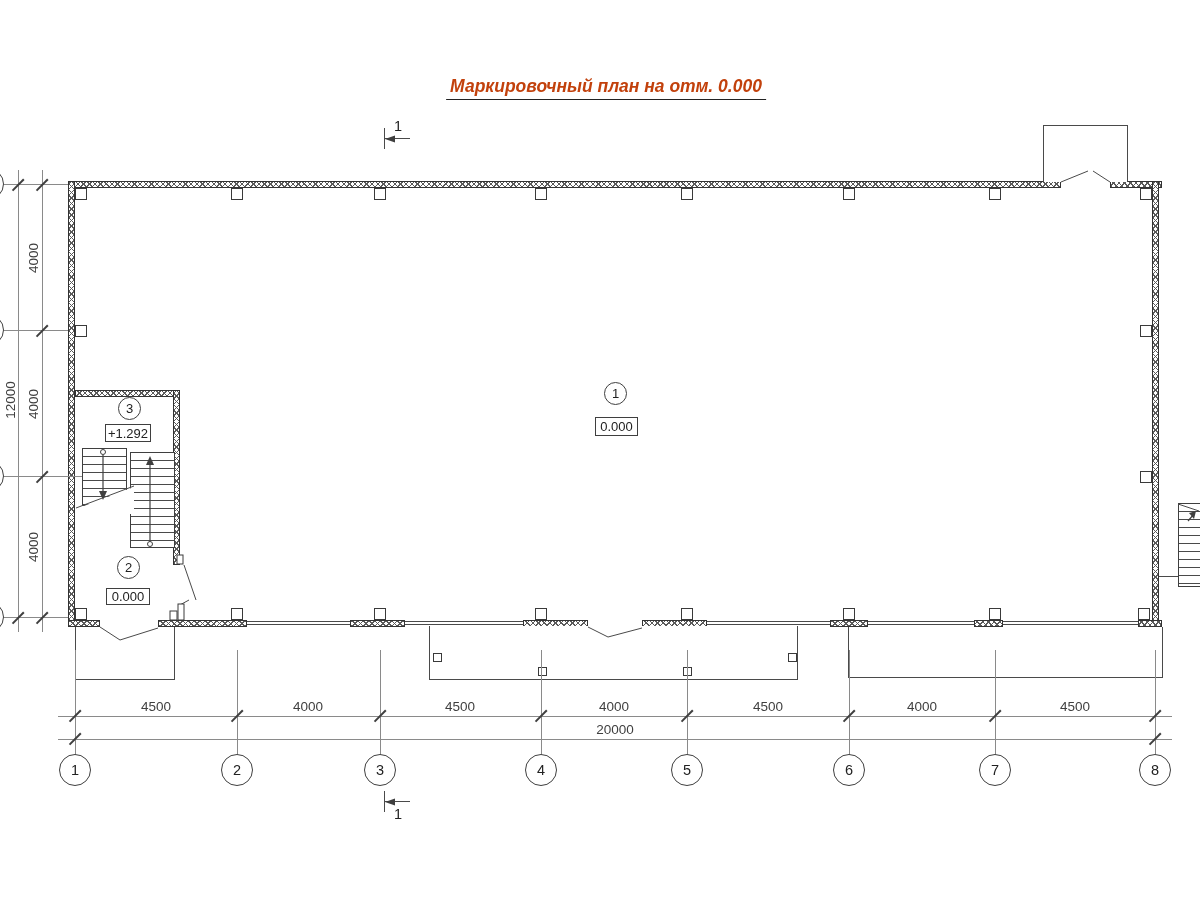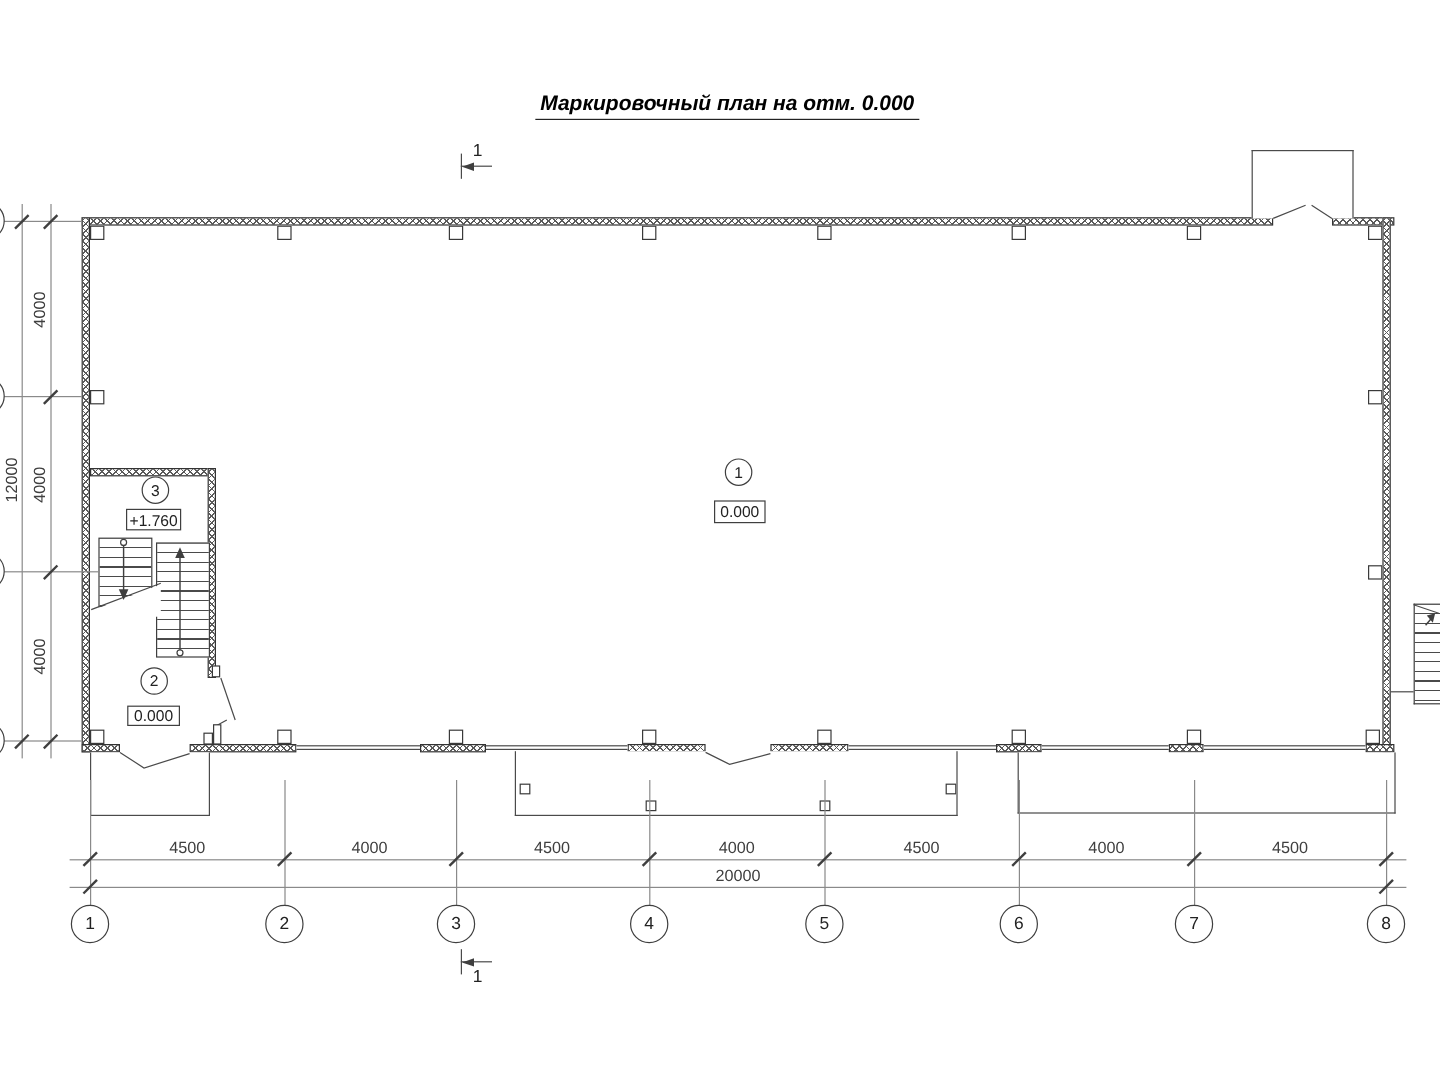--- a/index.html
+++ b/index.html
@@ -32,21 +32,21 @@
             font-size:13px;color:#222;}
   .levelbox{position:absolute;box-sizing:border-box;border:1px solid #3f3f3f;background:#fff;
             display:flex;align-items:center;justify-content:center;font-size:13px;color:#222;}
   .porch{position:absolute;box-sizing:border-box;border:1px solid #4a4a4a;border-top:none;background:#fff;}
   .porchtop{position:absolute;box-sizing:border-box;border:1px solid #4a4a4a;border-bottom:none;background:#fff;}
   .flight{position:absolute;box-sizing:border-box;border:1px solid #3f3f3f;background:
      repeating-linear-gradient(180deg,transparent 0 7px,#4a4a4a 7px 8px),#fff;}
   .extstair{position:absolute;box-sizing:border-box;border:1px solid #3f3f3f;border-right:none;background:
      repeating-linear-gradient(180deg,transparent 0 7px,#4a4a4a 7px 8px),#fff;}
   #title{position:absolute;top:76px;left:606px;transform:translateX(-50%);font-size:17.5px;
-         font-style:italic;font-weight:600;color:#000000;border-bottom:1.5px solid #222;
+         font-style:italic;font-weight:600;color:#c2410c;border-bottom:1.5px solid #222;
          padding:0 4px 2px 4px;white-space:nowrap;}
   .seclabel{position:absolute;font-size:14.5px;color:#222;}
   svg.overlay{position:absolute;left:0;top:0;pointer-events:none;}
 </style>
 </head>
 <body>
 
 <div id="canvas">
 
   <div id="title">Маркировочный план на отм. 0.000</div>
@@ -203,21 +203,21 @@
   <div class="roomcircle" style="left:117px;top:556px;">
       <span>2</span>
     </div>
   <div class="levelbox" style="left:106px;top:588px;width:44px;height:17px;">
       <span>0.000</span>
     </div>
   <div class="roomcircle" style="left:118px;top:397px;">
       <span>3</span>
     </div>
   <div class="levelbox" style="left:105px;top:424px;width:46px;height:18px;">
-      <span>+1.760</span>
+      <span>+1.292</span>
     </div>
 
   <div class="vl" style="left:384px;top:128px;height:21px;"></div>
   <div class="hl" style="left:384px;top:138px;width:26px;"></div>
   <div class="seclabel" style="left:394px;top:118px;">1</div>
   <div class="vl" style="left:384px;top:791px;height:21px;"></div>
   <div class="hl" style="left:384px;top:801px;width:26px;"></div>
   <div class="seclabel" style="left:394px;top:806px;">1</div>
 
   <svg class="overlay" width="1200" height="900" viewBox="0 0 1200 900">

